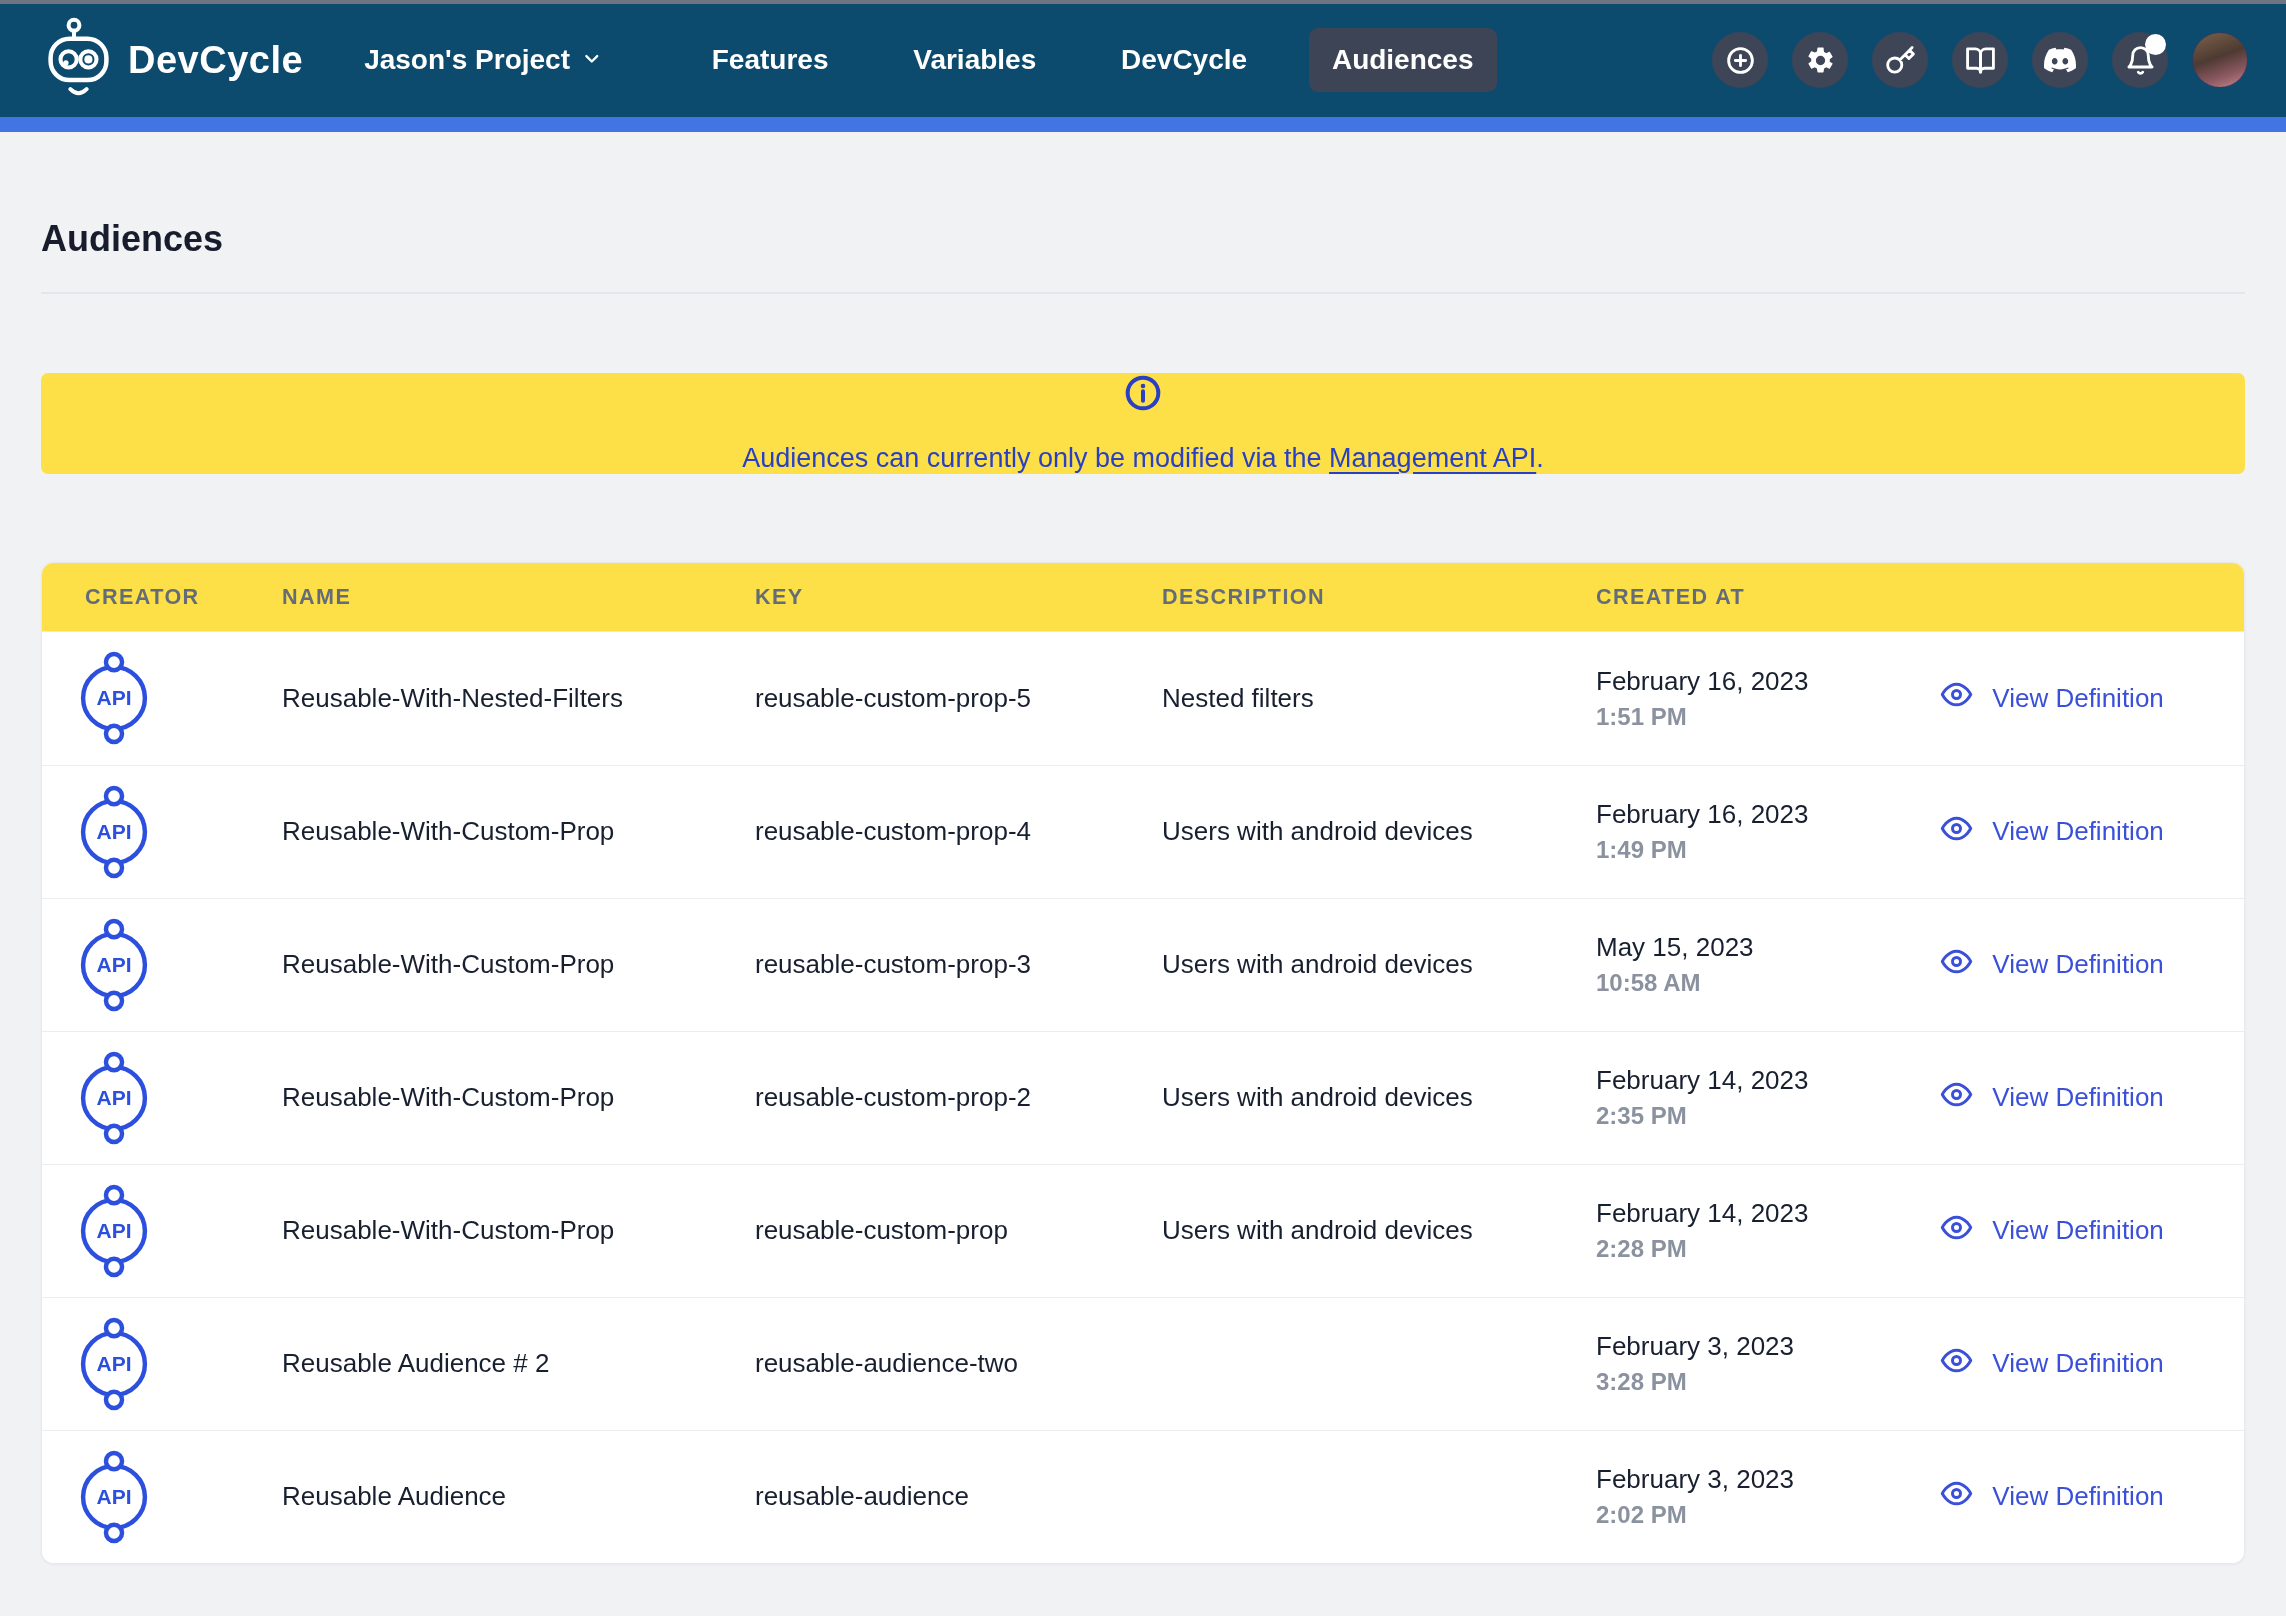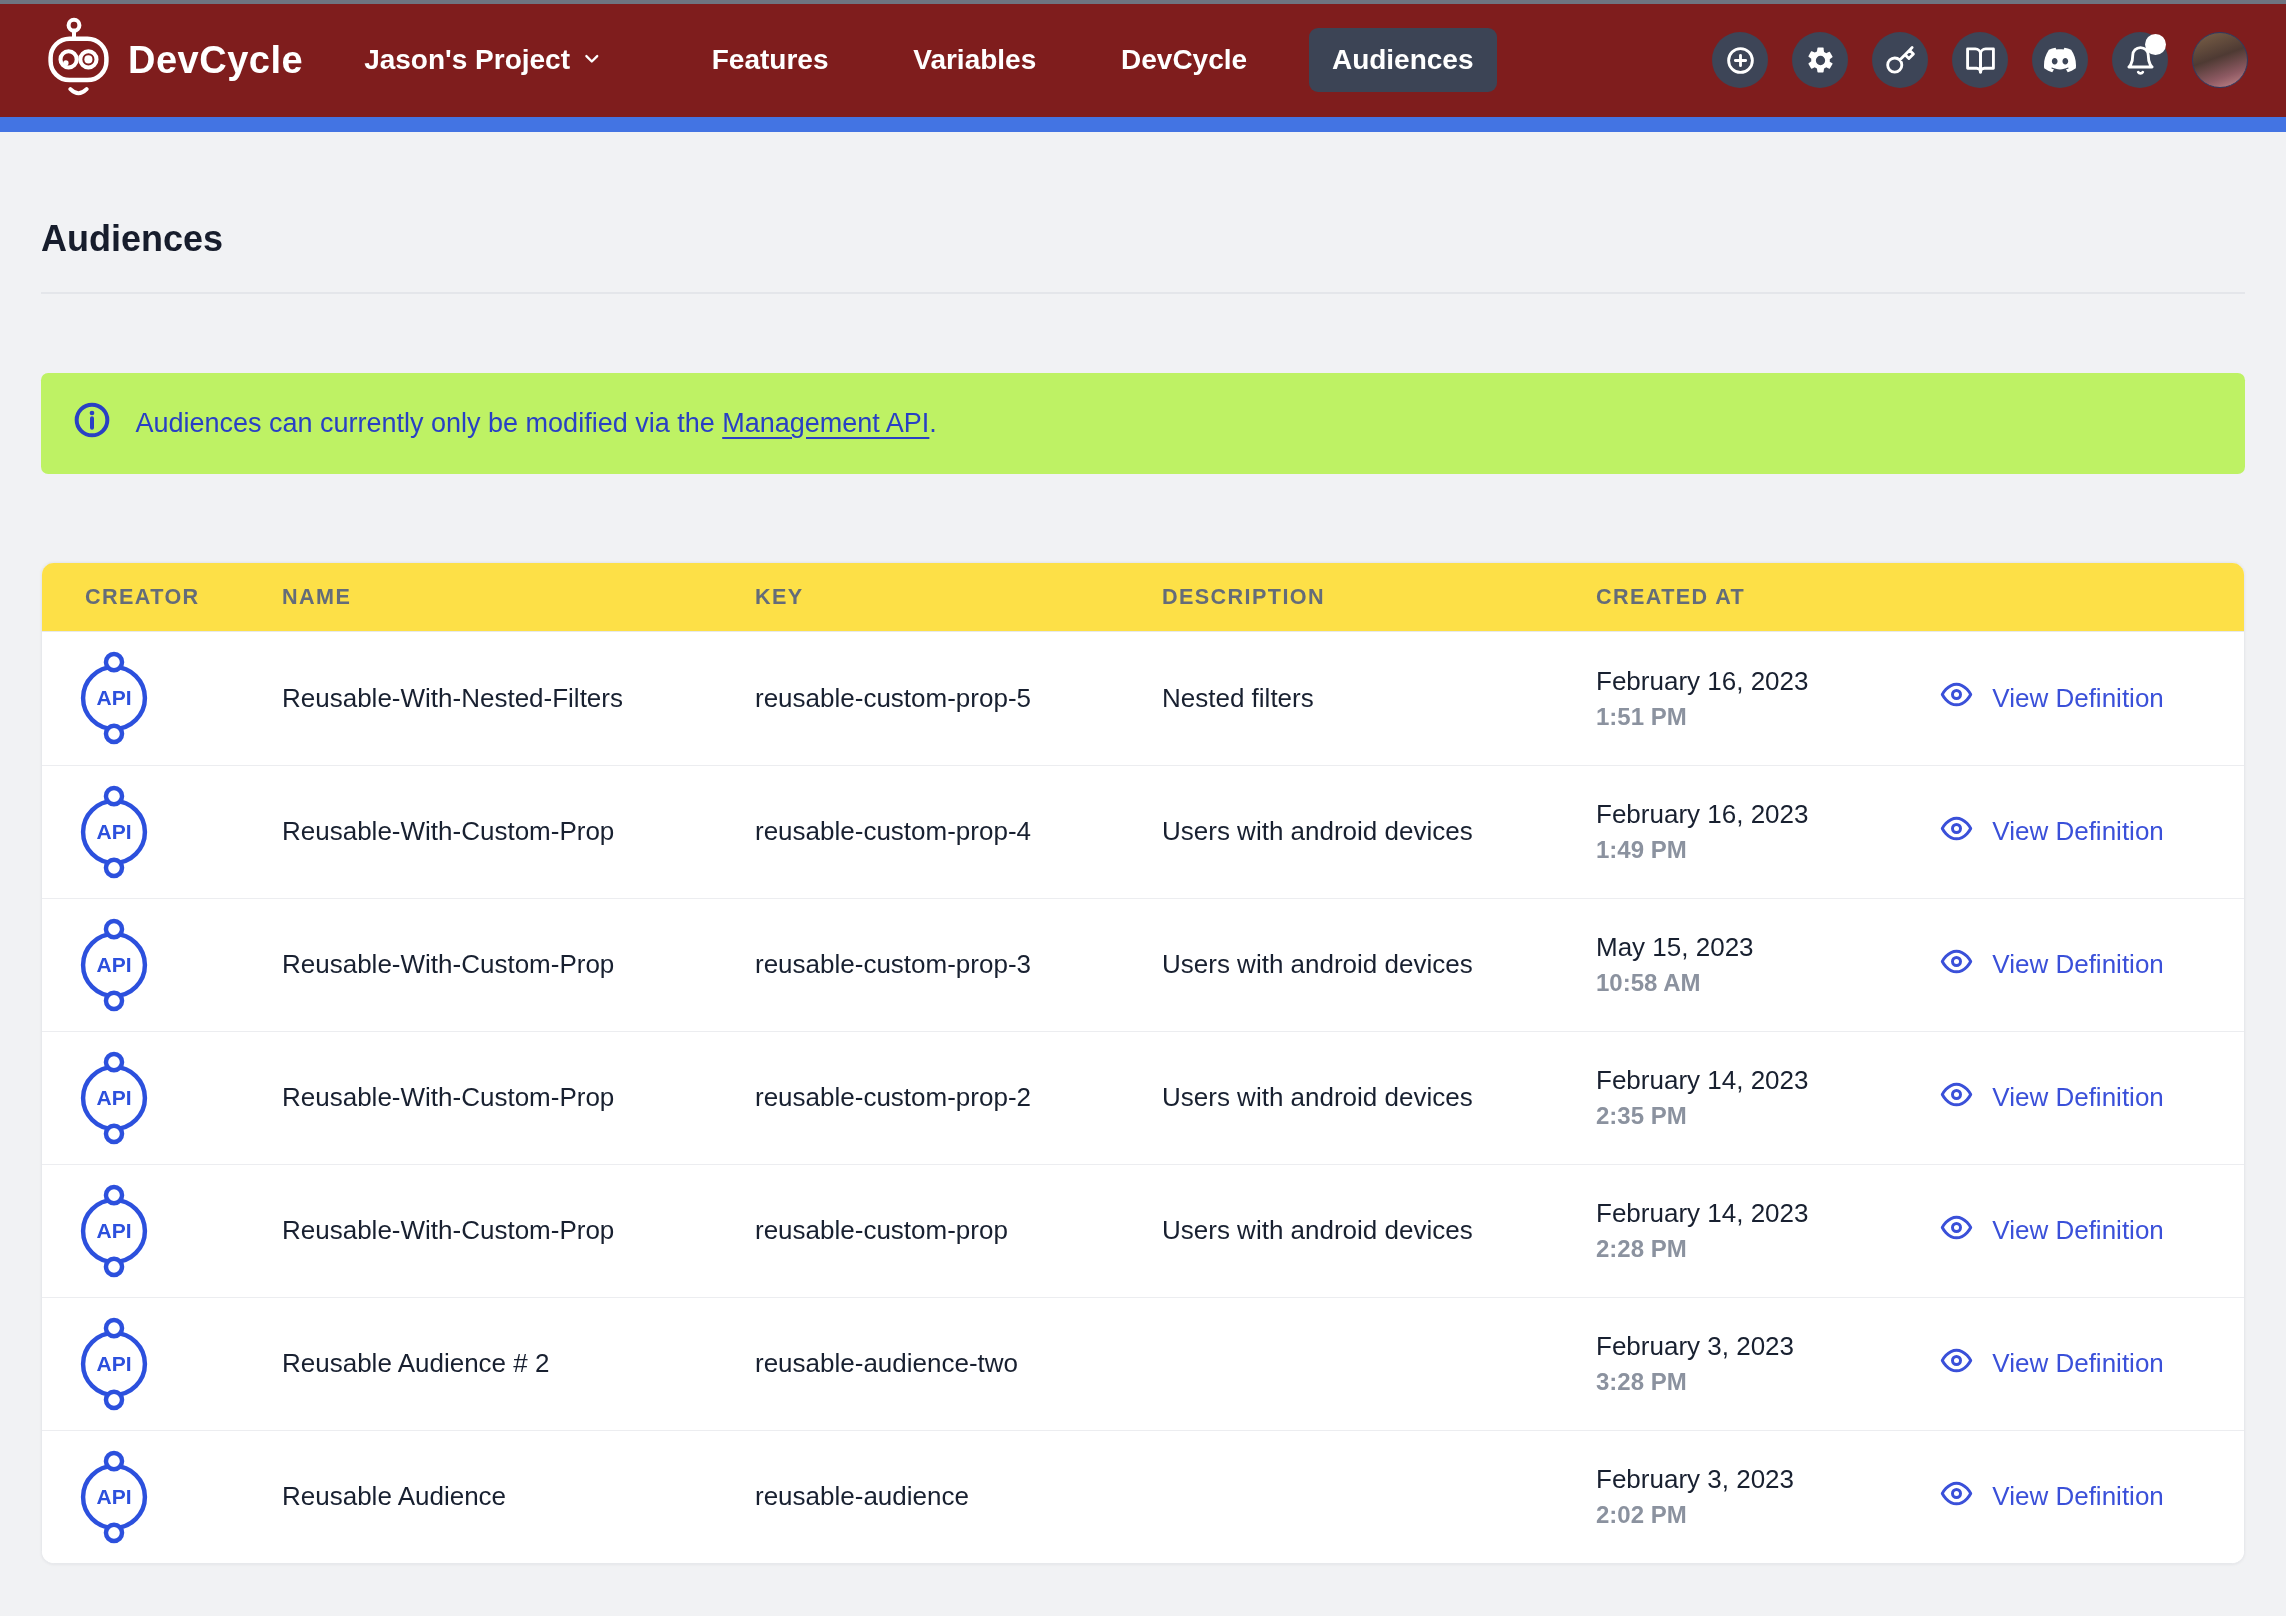--- a/index.html
+++ b/index.html
@@ -9,21 +9,21 @@
     background: #f1f2f4;
     overflow: hidden;
     color: #182030;
   }
   
   .chrome-strip { height: 3.6px; background: #6e7480; }
 
   
   .navbar {
     height: 113px;
-    background: #7f1d1d;
+    background: #0c4a6e;
     display: flex;
     align-items: center;
     padding: 0 38px 0 47px;
   }
   .brand { display: flex; align-items: center; gap: 18px; cursor: pointer; }
   .brand-word {
     color: #ffffff; font-size: 38px; font-weight: 700; letter-spacing: 0.5px;
   }
   .project-select {
     margin-left: 61px;
@@ -75,23 +75,24 @@
   .search-box input::placeholder { color: #8d96a6; }
   .clear-btn {
     width: 34px; height: 34px; border-radius: 50%; border: none; cursor: pointer;
     background: #e9ebef; display: grid; place-items: center; flex: none;
   }
   .divider { margin-top: 32px; height: 1.8px; background: #e4e6ea; }
 
   
   .banner {
     margin-top: 79px; height: 101px; border-radius: 7.2px;
-    background: #bef264; color: #2940c4;
+    background: #fde047; color: #2940c4;
     display: flex; align-items: center; gap: 23.4px; padding: 0 31px;
     font-size: 27px;
+    flex-direction: column;
   }
   .banner a { color: #2940c4; text-decoration: underline; text-underline-offset: 4.5px; cursor: pointer; }
 
   
   .card {
     margin-top: 88px; background: #ffffff;
     border: 0.9px solid #e7e9ec; border-radius: 12.6px;
     box-shadow: 0 0.9px 2.7px rgba(16,24,40,0.05);
     overflow: hidden;
   }

